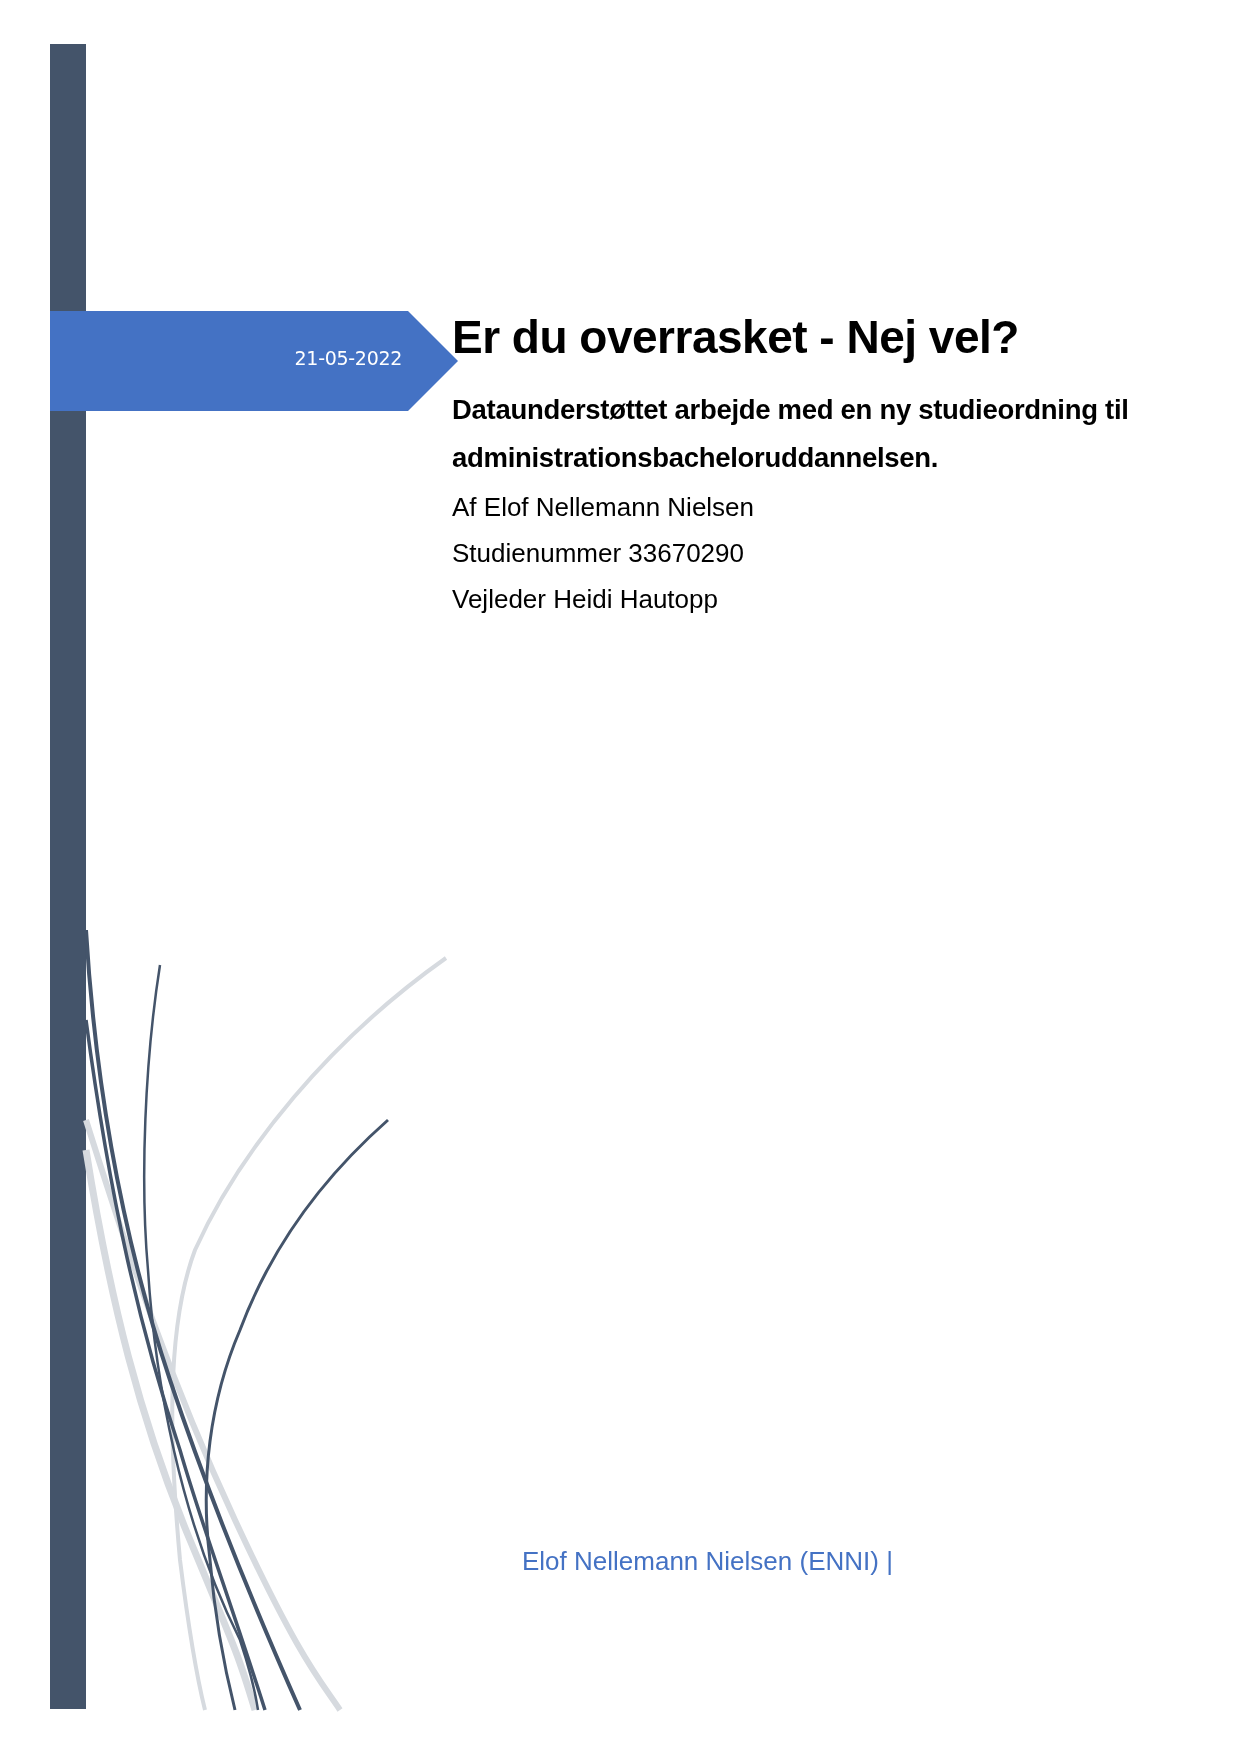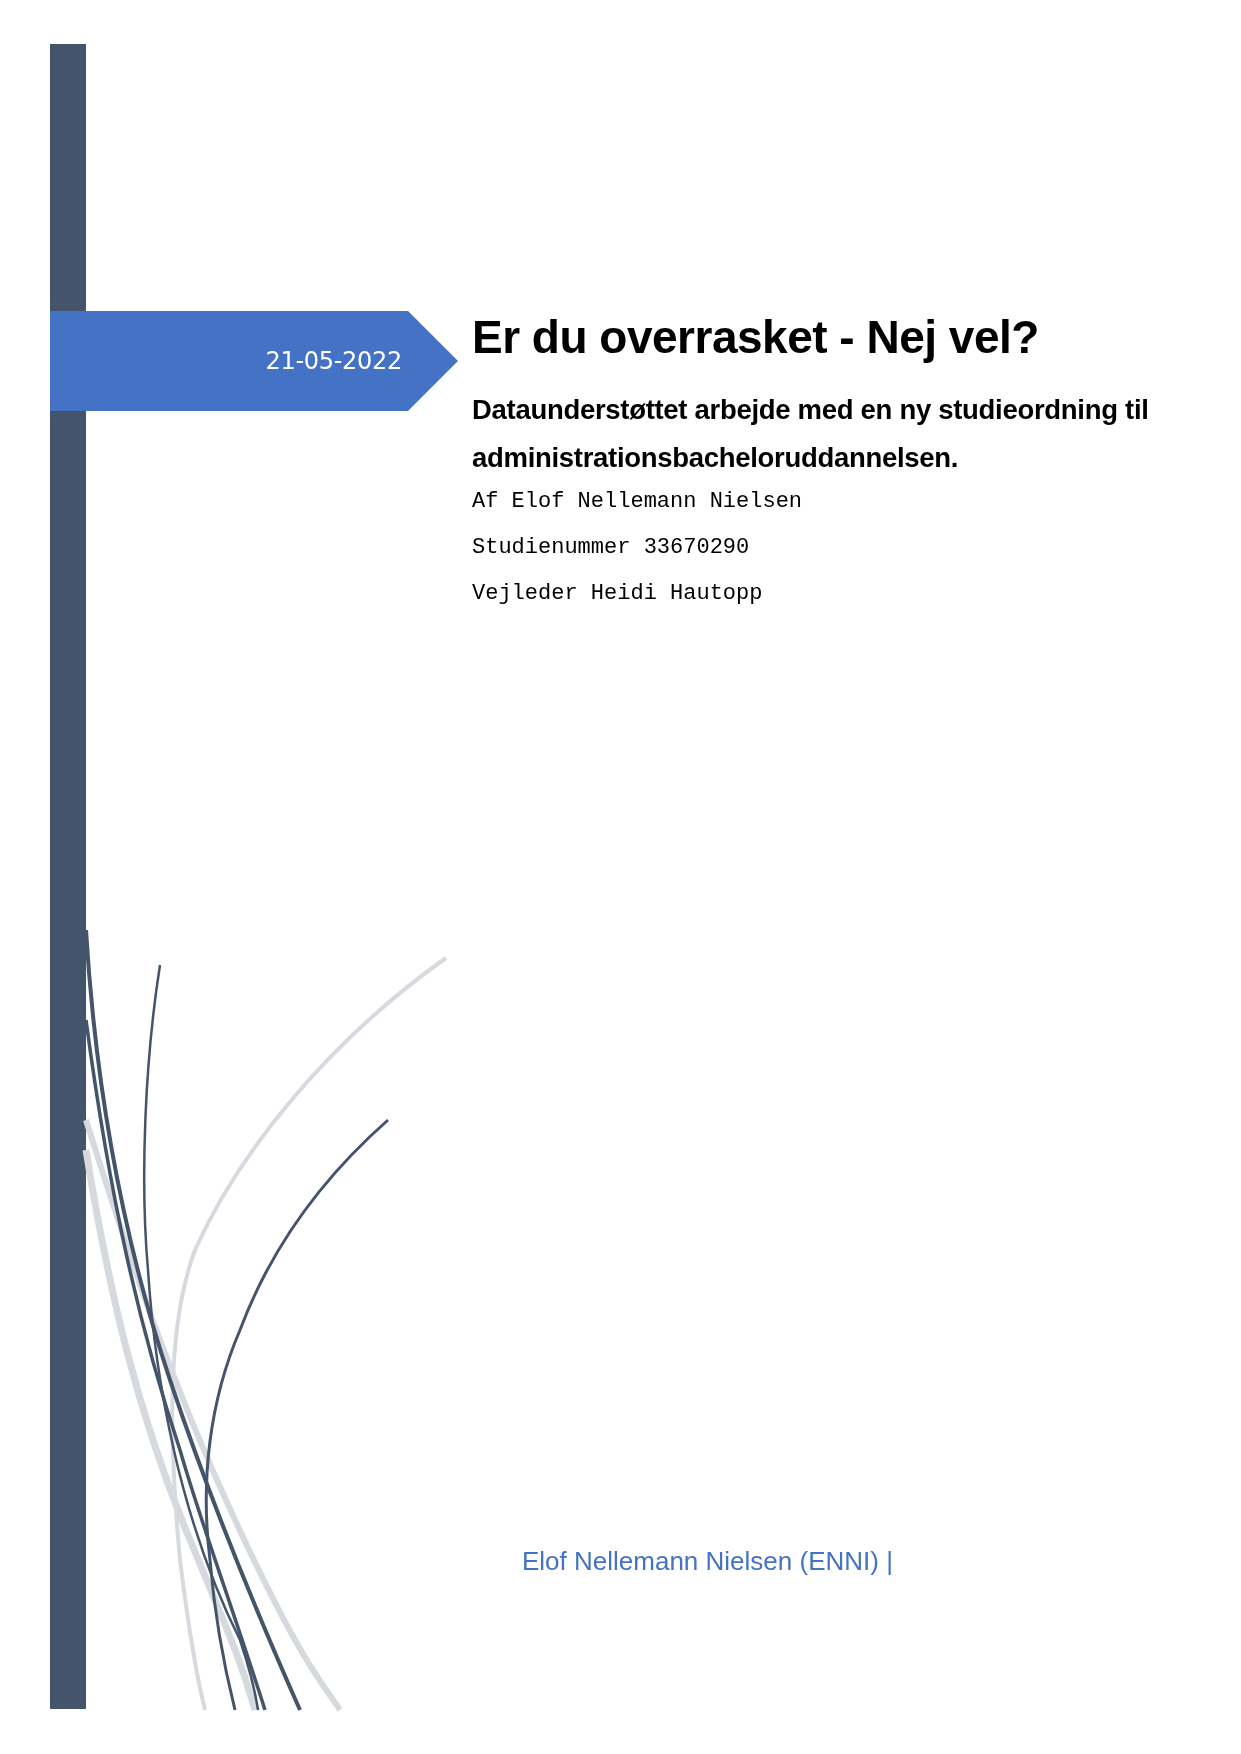--- a/index.html
+++ b/index.html
@@ -1,25 +1,25 @@
 <!DOCTYPE html>
 <html><head>
   <meta charset="utf-8">
   <style>
     html, body { margin:0; padding:0; background:#ffffff; }
     body { width:1241px; height:1754px; position:relative; overflow:hidden; font-family:"Liberation Sans", sans-serif; }
     .side-bar { position:absolute; left:50px; top:44px; width:36px; height:1665px; background:#44546a; }
     .swirls { position:absolute; left:0; top:0; width:1241px; height:1754px; pointer-events:none; }
     .date-banner { position:absolute; left:50px; top:311px; width:410px; height:100px; }
     .date-banner svg { position:absolute; left:0; top:0; }
-    .date-text { position:absolute; right:58px; top:36px; color:#ffffff; font-size:24px; font-family:"DejaVu Sans", sans-serif; font-weight:normal; letter-spacing:-0.3px; }
-    .title-block { position:absolute; left:472px; top:310px; width:720px; }
+    .date-text { position:absolute; right:58px; top:36px; color:#ffffff; font-size:19px; font-family:"DejaVu Sans", sans-serif; font-weight:normal; letter-spacing:-0.3px; }
+    .title-block { position:absolute; left:452px; top:310px; width:720px; }
     .main-title { font-size:46px; font-weight:bold; color:#000; margin:0; line-height:54px; letter-spacing:-0.5px; }
     .subtitle { font-size:27.5px; font-weight:bold; color:#000; margin:22px 0 0 0; line-height:48px; letter-spacing:-0.3px; }
-    .meta { margin-top:5px; font-size:22px; color:#000; line-height:29px;font-family:Liberation Mono, monospace; }
+    .meta { margin-top:11px; font-size:26px; color:#000; line-height:29px; }
     .meta p { margin:0 0 17px 0; }
     .footer { position:absolute; left:522px; top:1545px; }
     .footer-author { color:#4472c4; font-size:26px; line-height:32px; }
     .footer-org { color:#595959; font-size:18px; line-height:26px; text-transform:uppercase; }
   </style>
 </head>
 <body>
 
 <div class="side-bar"></div>
 

